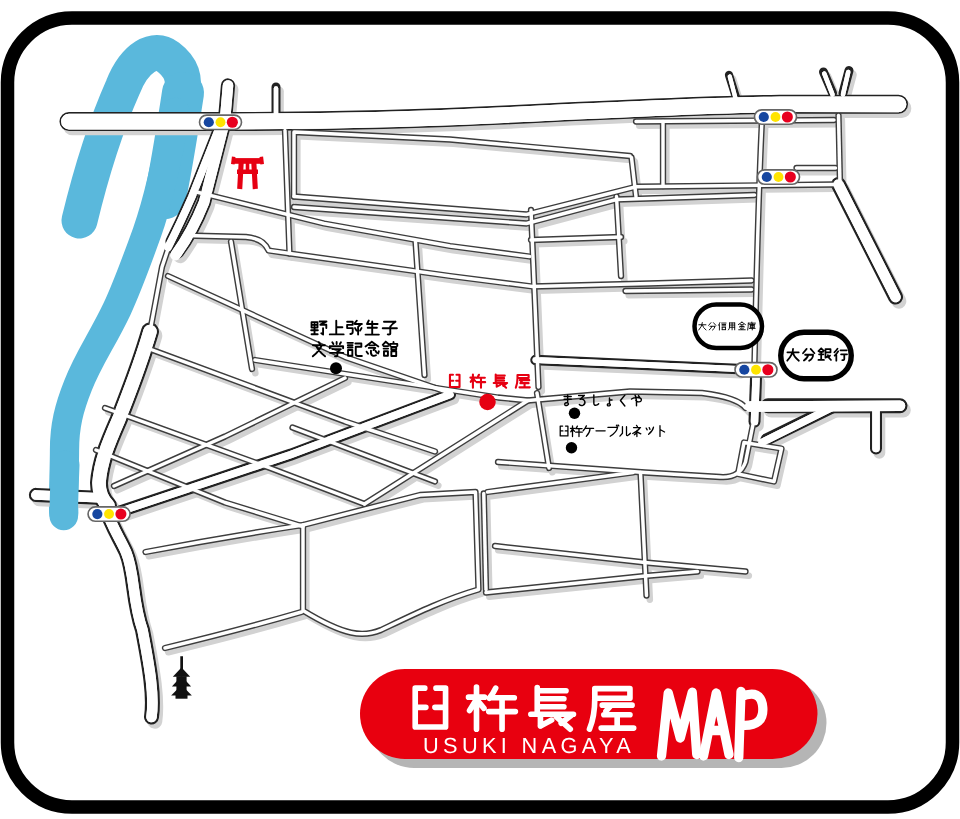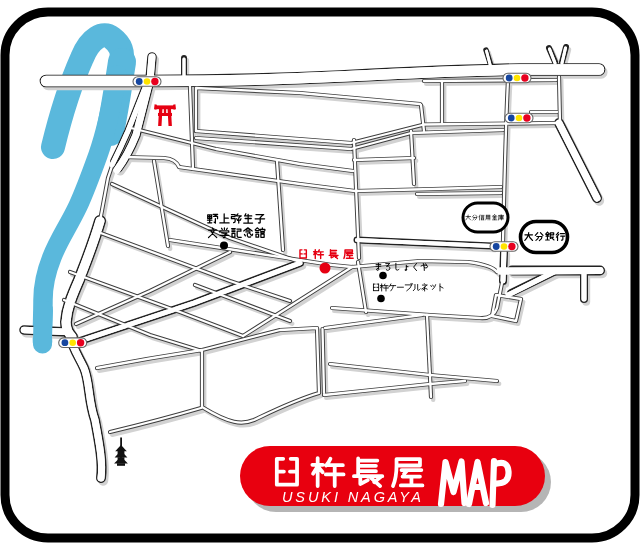--- a/index.html
+++ b/index.html
@@ -1,16 +1,16 @@
 <!DOCTYPE html>
 <html><head>
 <meta charset="utf-8">
 <style>
 html,body{margin:0;padding:0;background:#fff;}
-#wrap{width:532px;height:546px;position:relative;font-family:"Liberation Sans",sans-serif;font-style:italic;}
+#wrap{width:532px;height:546px;position:relative;font-family:"Liberation Sans",sans-serif;}
 </style>
 </head>
 <body>
 <div id="wrap">
 <svg width="640" height="546" viewBox="0 0 640 546">
 <defs>
 <g id="sig">
   <rect x="-14" y="-4.8" width="28" height="9.6" rx="4.8" fill="#fff" stroke="#666" stroke-width="1.1"></rect>
   <circle cx="-7.8" cy="0" r="3.4" fill="#1646a0"></circle>
   <circle cx="0" cy="0" r="3.3" fill="#ffe400"></circle>

